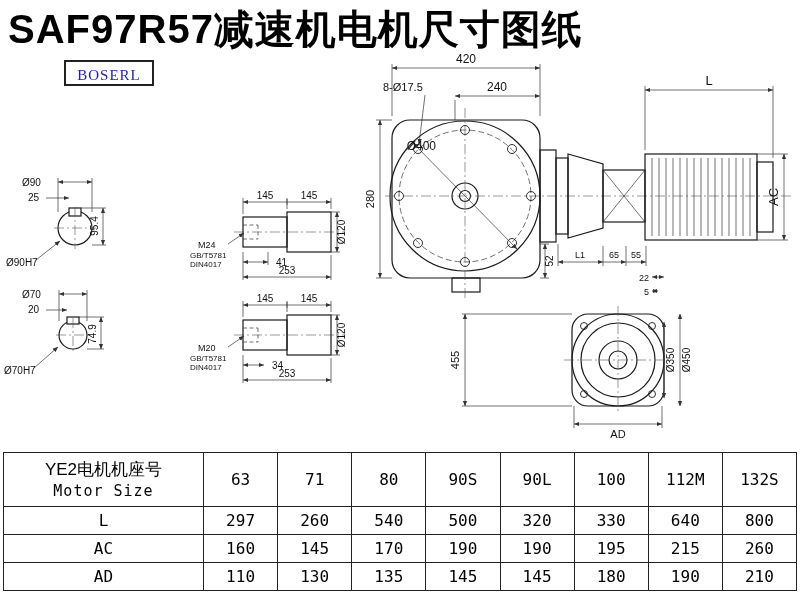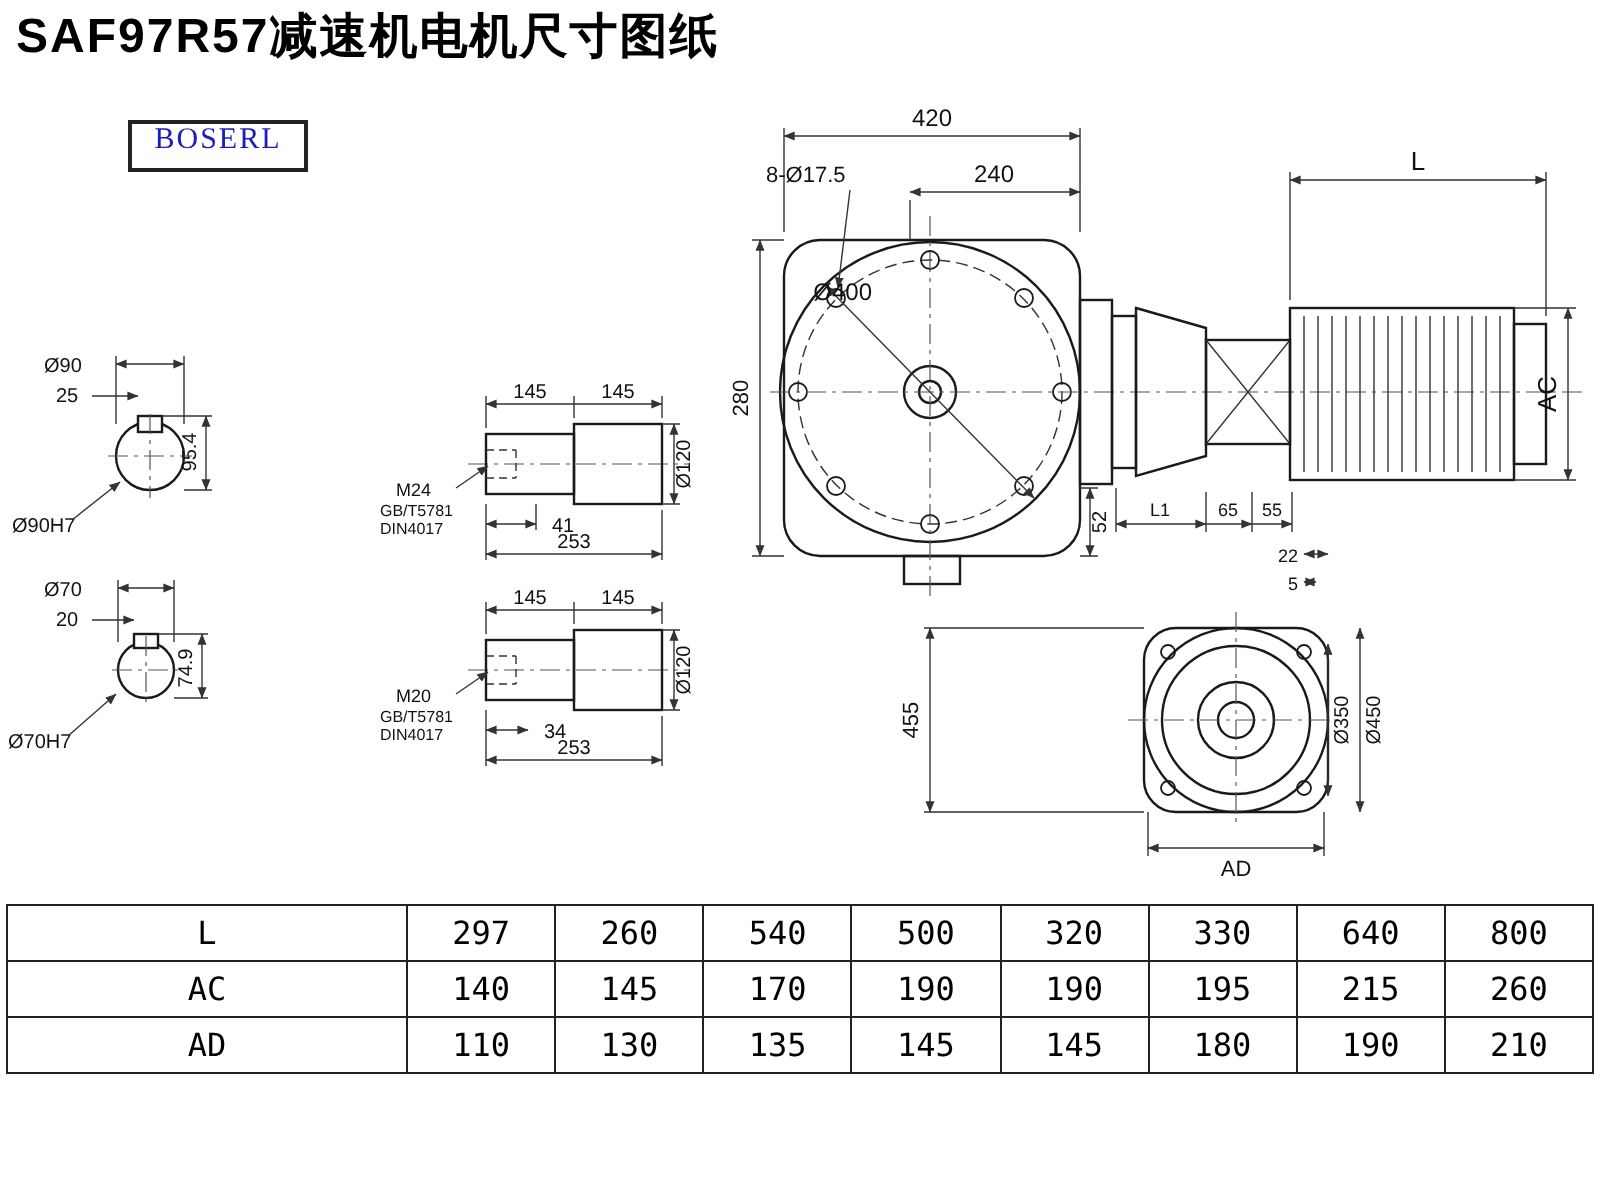--- a/index.html
+++ b/index.html
@@ -1,20 +1,20 @@
 <!DOCTYPE html>
 <html><head>
 <meta charset="utf-8">
 <style>
   html,body{margin:0;padding:0}
   body{width:800px;height:595px;background:#fff;position:relative;overflow:hidden;
        font-family:"Liberation Sans",sans-serif;color:#000}
-  .title{position:absolute;left:8px;top:2px;font-size:24px;font-weight:bold;letter-spacing:1px;white-space:nowrap}
+  .title{position:absolute;left:8px;top:2px;font-size:40px;font-weight:bold;letter-spacing:1px;white-space:nowrap}
   .logo{position:absolute;left:64px;top:60px;width:86px;height:22px;border:2px solid #222;
-        display:flex;align-items:flex-start;justify-content:center}
+        display:flex;align-items:flex-end;justify-content:center}
   .logo span{font-family:"Liberation Serif",serif;font-size:15px;color:#1d1dbb;letter-spacing:1px}
   svg.drawing{position:absolute;left:0;top:0}
   .geo{fill:none;stroke:#1a1a1a;stroke-width:1.2}
   .geof{fill:#fff;stroke:#1a1a1a;stroke-width:1.2}
   .thin{fill:none;stroke:#333;stroke-width:.7}
   .dim{fill:none;stroke:#333;stroke-width:.7}
   .cl{fill:none;stroke:#555;stroke-width:.6;stroke-dasharray:10 3 2 3}
   .hid{fill:none;stroke:#333;stroke-width:.7;stroke-dasharray:4 2.5}
   .bolt{fill:none;stroke:#1a1a1a;stroke-width:.9}
   text{fill:#111;font-family:"Liberation Sans",sans-serif}
@@ -225,34 +225,48 @@
   <span>BOSERL</span>
 </div>
 
 <div class="tablewrap">
   <table>
     <colgroup>
         <col style="width:200px">
         <col span="8">
       </colgroup>
     <tbody>
+        <tr class="hdr">
+      <th>
+        <div class="cn">YE2电机机座号</div>
+        <div class="en">Motor Size</div>
+      </th>
+      <th>63</th>
+      <th>71</th>
+      <th>80</th>
+      <th>90S</th>
+      <th>90L</th>
+      <th>100</th>
+      <th>112M</th>
+      <th>132S</th>
+    </tr>
     <tr class="data">
       <th>L</th>
       <td>297</td>
       <td>260</td>
       <td>540</td>
       <td>500</td>
       <td>320</td>
       <td>330</td>
       <td>640</td>
       <td>800</td>
     </tr>
     <tr class="data">
       <th>AC</th>
-      <td>140</td>
+      <td>160</td>
       <td>145</td>
       <td>170</td>
       <td>190</td>
       <td>190</td>
       <td>195</td>
       <td>215</td>
       <td>260</td>
     </tr>
     <tr class="data">
       <th>AD</th>

